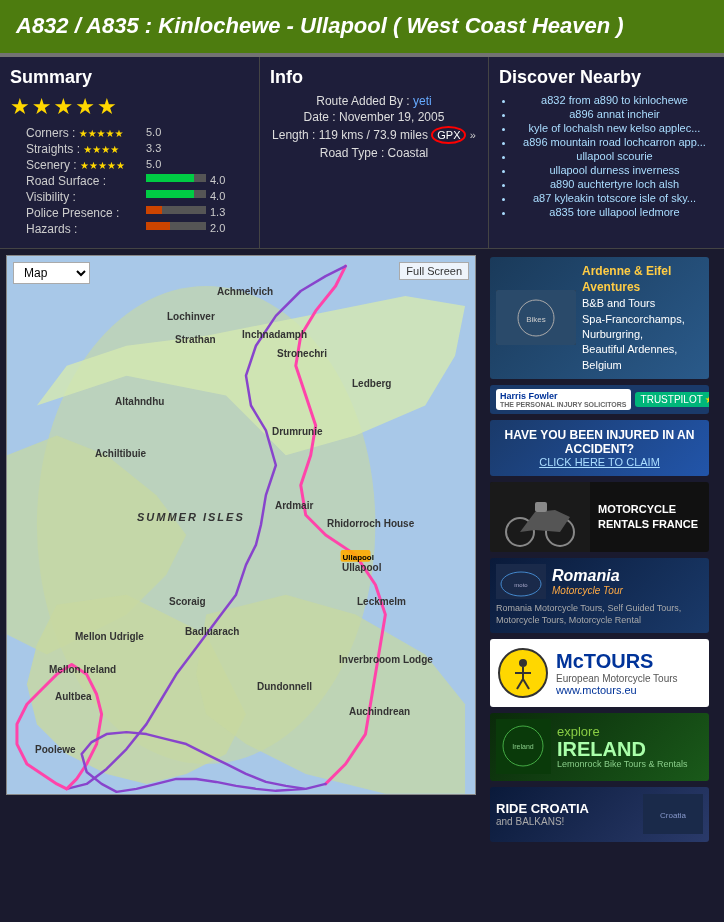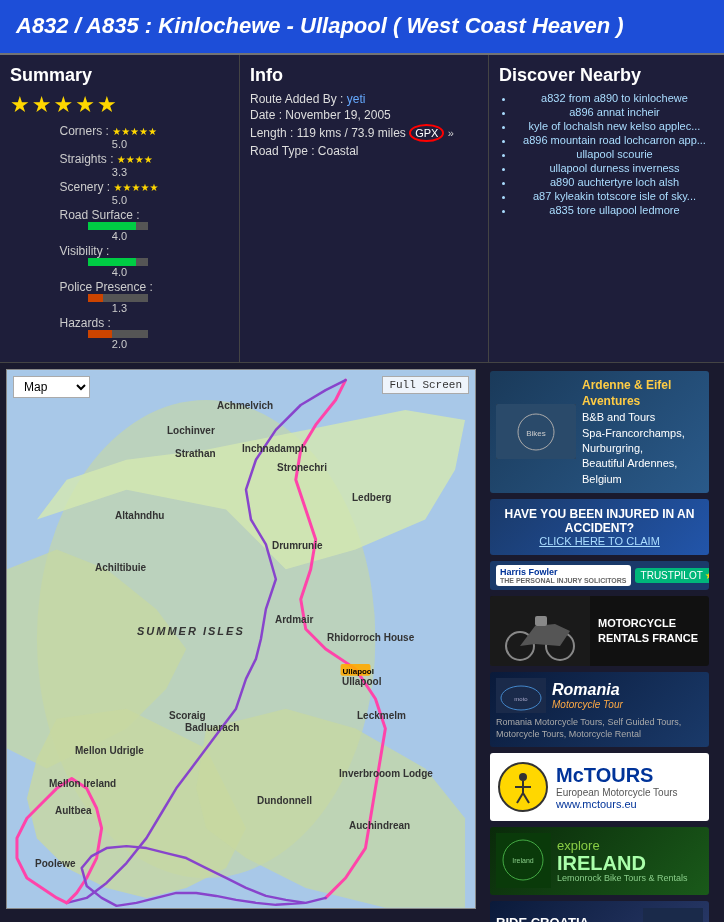--- a/index.html
+++ b/index.html
@@ -6,23 +6,23 @@
     body {
       width: 724px;
       background: #1a1a2e;
       font-family: Arial, sans-serif;
       color: #fff;
       font-size: 13px;
     }
 
     
     .page-header {
-      background: #1d4ed8;
+      background: #4d7c0f;
       padding: 12px 16px;
-      border-bottom: 2px solid #737373;
+      border-bottom: 4px solid #737373;
     }
     .page-title {
       font-size: 22px;
       font-weight: bold;
       color: #fff;
       font-style: italic;
       line-height: 1.3;
     }
     .right-panel {
       width: 235px;
@@ -43,25 +43,24 @@
       display: flex;
       gap: 2px;
       margin-bottom: 6px;
     }
     .star {
       color: #FFD700;
       font-size: 22px;
     }
     .rating-row {
       display: flex;
-      align-items: center;
-      margin: 2px 0;
+      align-items: flex-start;
+      margin: 2px 16px;
       font-size: 12px;
       color: #ccc;
-      flex-direction: column;
     }
     .rating-label {
       width: 120px;
       color: #ccc;
     }
     .bar-container {
       width: 60px;
       height: 8px;
       background: #555;
       display: inline-block;
@@ -78,37 +77,38 @@
     }
 
     
     .info-row {
       display: flex;
       gap: 0;
       background: #1e1e3a;
       border-bottom: 1px solid #444;
     }
     .summary-box {
-      width: 240px;
+      width: 260px;
       padding: 10px;
       border-right: 1px solid #444;
     }
     .info-box {
       flex: 1;
       padding: 10px;
       border-right: 1px solid #444;
     }
     .discover-box {
       width: 235px;
       padding: 10px;
     }
     .info-line {
       color: #ddd;
       margin: 2px 0;
       font-size: 12px;
+      text-align: center;
     }
     .info-link {
       color: #66aaff;
       text-decoration: none;
     }
     .gpx-badge {
       display: inline-block;
       background: transparent;
       border: 2px solid red;
       border-radius: 50%;
@@ -156,21 +156,20 @@
     .fullscreen-btn {
       position: absolute;
       top: 6px;
       right: 6px;
       background: rgba(255,255,255,0.8);
       border: 1px solid #aaa;
       padding: 2px 6px;
       font-size: 11px;
       cursor: pointer;
       color: #333;
-      font-family: Liberation Mono, monospace;
     }
     .map-svg {
       width: 100%;
       height: 100%;
     }
 
     
     .bottom-row {
       display: flex;
       gap: 0;
@@ -505,21 +504,21 @@
       <div class="map-label" style="top:92px;left:270px;">Stronechri</div>
       <div class="map-label" style="top:140px;left:108px;">Altahndhu</div>
       <div class="map-label" style="top:122px;left:345px;">Ledberg</div>
       <div class="map-label" style="top:192px;left:88px;">Achiltibuie</div>
       <div class="map-label" style="top:170px;left:265px;">Drumrunie</div>
       <div class="map-label" style="top:255px;left:130px;font-size:11px;font-style:italic;letter-spacing:2px;">SUMMER ISLES</div>
       <div class="map-label" style="top:244px;left:268px;">Ardmair</div>
       <div class="map-label" style="top:262px;left:320px;">Rhidorroch House</div>
       <div class="map-label" style="top:306px;left:335px;">Ullapool</div>
       <div class="map-label" style="top:340px;left:162px;">Scoraig</div>
-      <div class="map-label" style="top:352px;left:178px;">Badluarach</div>
+      <div class="map-label" style="top:370px;left:178px;">Badluarach</div>
       <div class="map-label" style="top:340px;left:350px;">Leckmelm</div>
       <div class="map-label" style="top:375px;left:68px;">Mellon Udrigle</div>
       <div class="map-label" style="top:408px;left:42px;">Mellon Ireland</div>
       <div class="map-label" style="top:435px;left:48px;">Aultbea</div>
       <div class="map-label" style="top:425px;left:250px;">Dundonnell</div>
       <div class="map-label" style="top:398px;left:332px;">Inverbrooom Lodge</div>
       <div class="map-label" style="top:450px;left:342px;">Auchindrean</div>
       <div class="map-label" style="top:488px;left:28px;">Poolewe</div>
       
       
@@ -550,35 +549,35 @@
       </div>
       <div class="ad-ardenne-text">
         <div class="ad-ardenne-title">Ardenne &amp; Eifel Aventures</div>
         <div>B&amp;B and Tours</div>
         <div>Spa-Francorchamps,</div>
         <div>Nurburgring,</div>
         <div>Beautiful Ardennes, Belgium</div>
       </div>
     </div>
 
+    <div class="ad-panel ad-harris">
+      <div class="harris-logo">
+        <div style="font-size:9px;color:#003399;font-weight:bold;">Harris Fowler</div>
+        <div style="font-size:7px;color:#666;">THE PERSONAL INJURY SOLICITORS</div>
+      </div>
+      <div class="trustpilot-badge">
+        <span>TRUSTPILOT</span>
+        <span style="color:#FFD700;">★★★★★</span>
+      </div>
+    </div>
+
     <div class="ad-panel ad-injury">
       <div class="ad-injury-title">HAVE YOU BEEN INJURED IN AN</div>
       <div class="ad-injury-title">ACCIDENT?</div>
       <div class="ad-injury-claim">CLICK HERE TO CLAIM</div>
-    </div>
-
-    <div class="ad-panel ad-harris">
-      <div class="harris-logo">
-        <div style="font-size:9px;color:#003399;font-weight:bold;">Harris Fowler</div>
-        <div style="font-size:7px;color:#666;">THE PERSONAL INJURY SOLICITORS</div>
-      </div>
-      <div class="trustpilot-badge">
-        <span>TRUSTPILOT</span>
-        <span style="color:#FFD700;">★★★★★</span>
-      </div>
     </div>
 
     <div class="ad-panel ad-moto-france">
       <div class="moto-france-img">
         <svg width="100" height="70" viewBox="0 0 100 70">
           <rect width="100" height="70" fill="#1a1a1a"></rect>
 
           <ellipse cx="30" cy="50" rx="14" ry="14" fill="none" stroke="#888" stroke-width="2"></ellipse>
           <ellipse cx="70" cy="50" rx="14" ry="14" fill="none" stroke="#888" stroke-width="2"></ellipse>
           <polygon points="30,50 45,30 65,28 80,35 70,50 45,48" fill="#555"></polygon>

